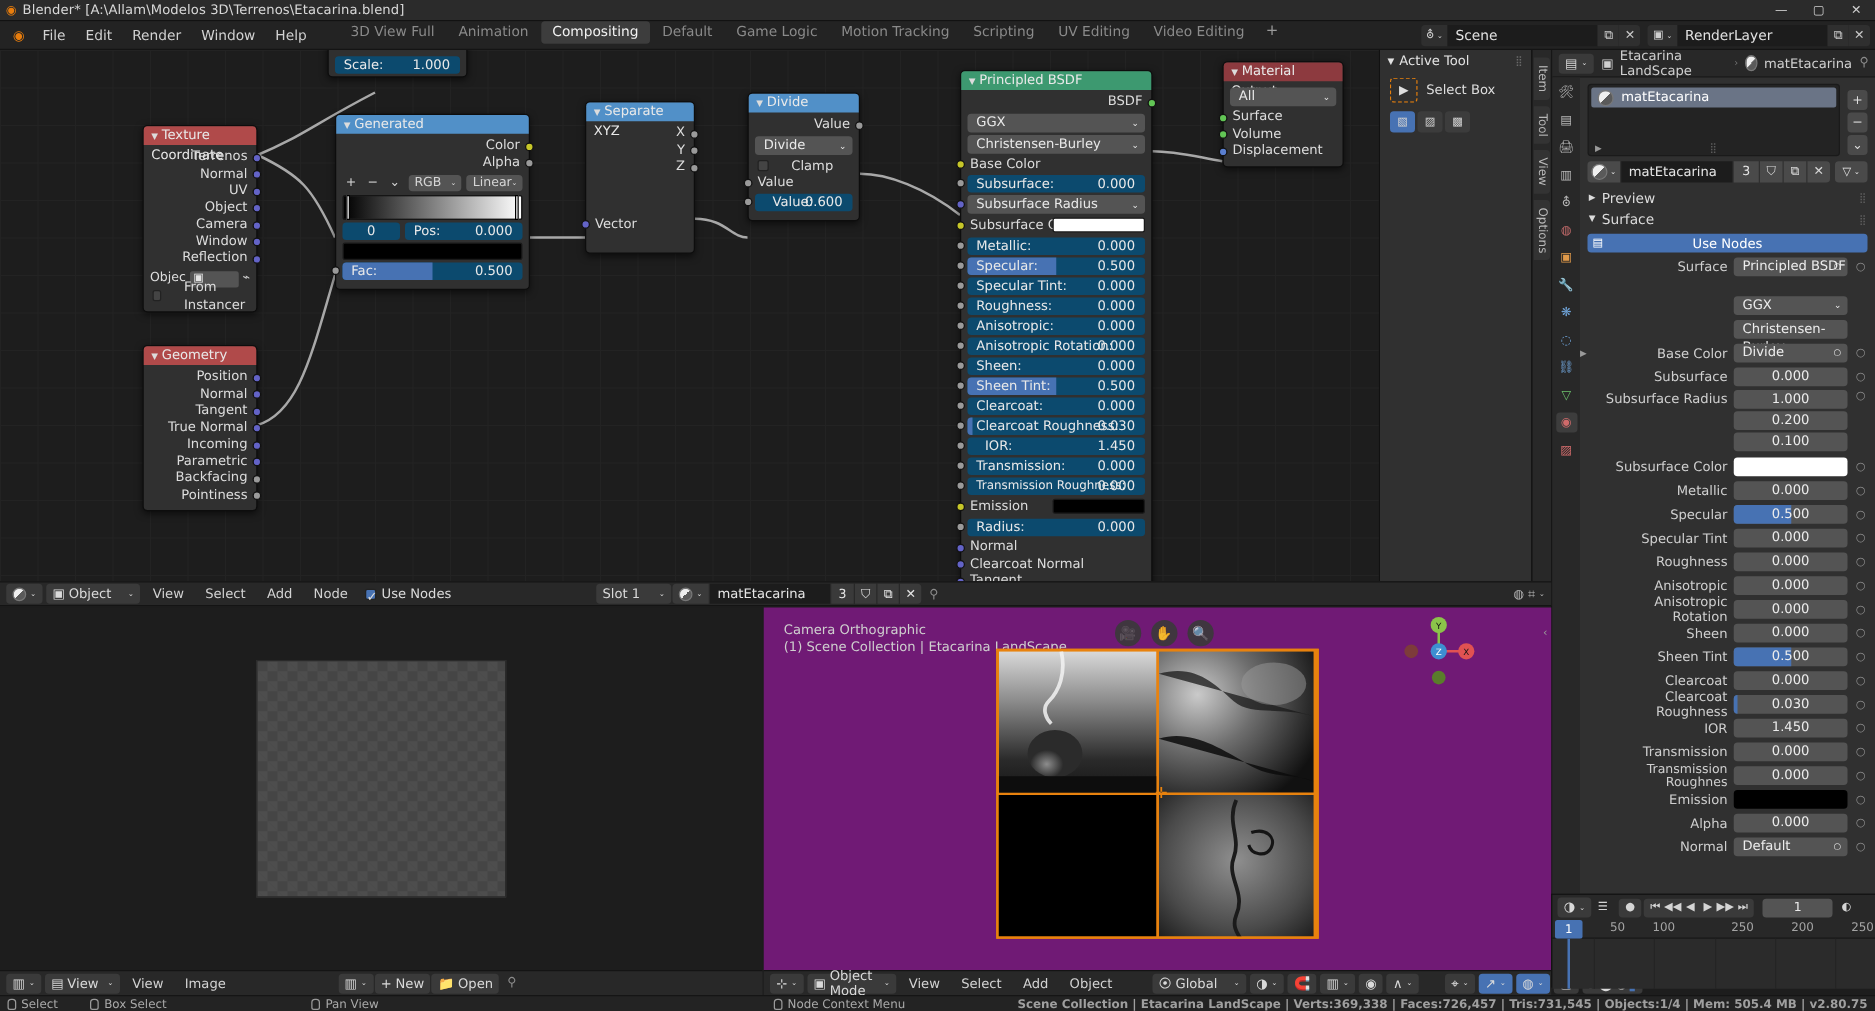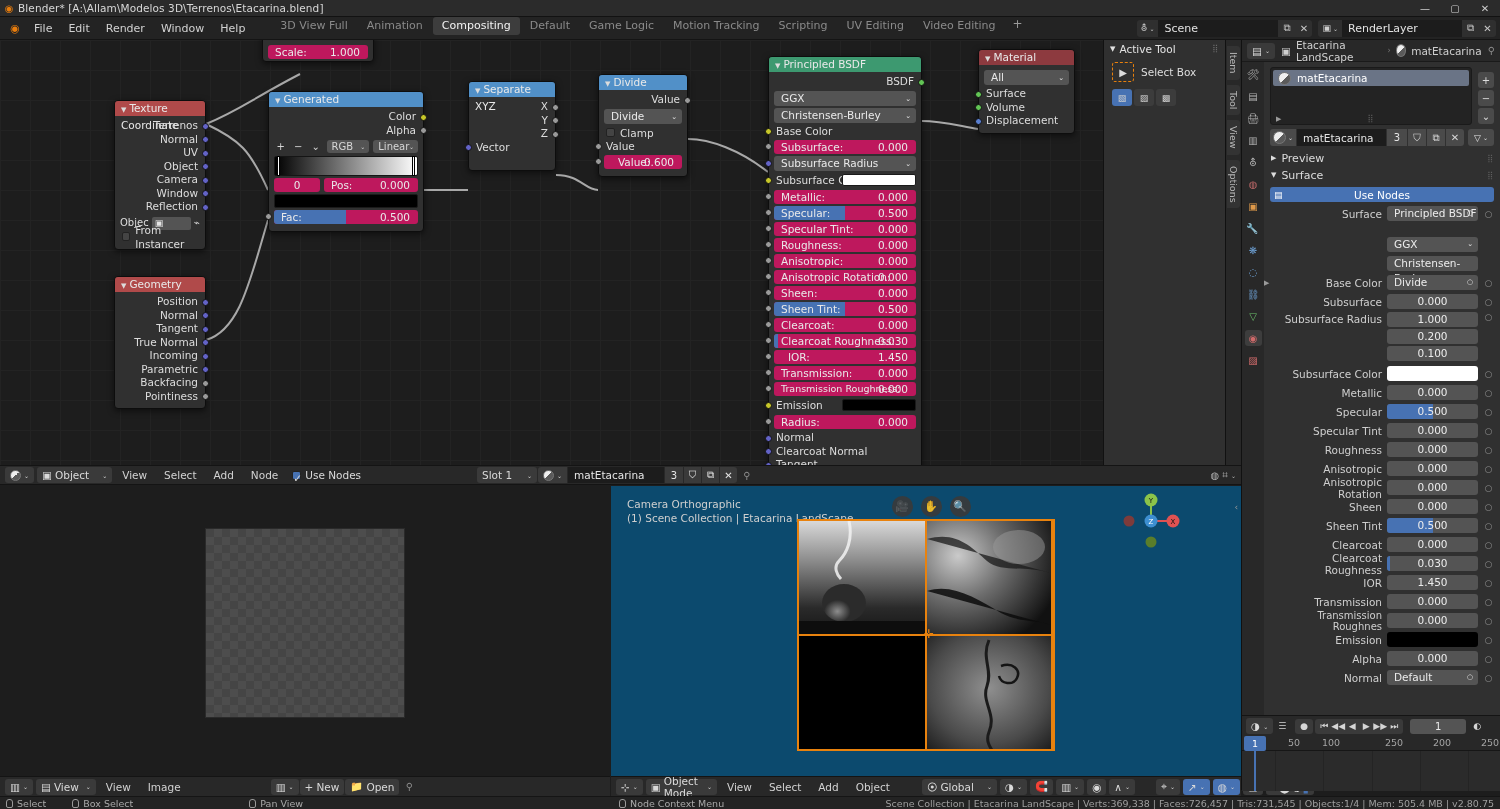--- a/index.html
+++ b/index.html
@@ -55,33 +55,33 @@
   .node-body { padding:3px 0 5px 0; }
   .row { position:relative; height:13.5px; line-height:13.5px; font-size:10.5px;
      padding:0 7px; color:#ddd; }
   .row.out { text-align:right; }
   .sock { position:absolute; width:7px; height:7px; border-radius:50%; top:3.5px;
      border:1px solid #111; }
   .sock.l { left:-4px; } .sock.r { right:-4px; }
   .s-yellow { background:#c7c729; } .s-grey { background:#9a9a9a; }
   .s-purple { background:#6363c7; } .s-green { background:#62c555; }
   .s-blue { background:#5a7fd0; }
-  .field { margin:2px 5px; height:14px; background:#be185d; border-radius:3px;
+  .field { margin:2px 5px; height:14px; background:#0c4a6e; border-radius:3px;
      font-size:10.5px; line-height:14px; position:relative; color:#e9e9e9; }
   .field .lbl { position:absolute; left:7px; }
   .field .val { position:absolute; right:8px; }
   .field.center { text-align:center; }
   .fill { position:absolute; left:0; top:0; bottom:0; background:#4772b3;
      border-radius:3px 0 0 3px; }
   .dropdown { margin:2px 5px; height:15px; background:#545454; border-radius:3px;
      font-size:10.5px; line-height:15px; padding:0 7px; position:relative; color:#e9e9e9; }
   .dropdown .chev { position:absolute; right:5px; font-size:7px; top:1px; }
   .swatch { margin:2px 5px; height:13px; border-radius:2px; border:1px solid #1a1a1a; }
   .checkrow { height:14px; line-height:14px; font-size:10.5px; padding-left:7px;
-     display:flex; align-items:center; gap:5px; color:#ddd; }
+     display:flex; align-items:center; gap:18px; color:#ddd; }
   .chk { width:9px; height:9px; background:#444; border:1px solid #222; border-radius:2px; }
   .chk.on { background:#4772b3; }
 
   .ramp-bar { margin:3px 5px 1px 5px; height:20px; border-radius:2px;
      background:linear-gradient(to right,#000,#fff); position:relative; border:1px solid #151515;}
   .ramp-stop { position:absolute; width:3px; top:-1px; bottom:-1px; background:#fff;
      border:1px solid #000; }
   .ramp-tools { display:flex; align-items:center; gap:4px; margin:3px 5px 1px 5px;
      font-size:10px; color:#d6d6d6; }
   .rt-btn { width:14px; text-align:center; }
@@ -187,21 +187,21 @@
         linear-gradient(45deg,#4d4d4d 25%,transparent 25%,transparent 75%,#4d4d4d 75%),
         linear-gradient(45deg,#4d4d4d 25%,transparent 25%,transparent 75%,#4d4d4d 75%);
      background-size:16px 16px; background-position:0 0,8px 8px; background-color:#454545;
      border:1px solid #2a2a2a; }
   .img-header { position:absolute; left:0; top:776px; width:610px; height:20px;
      background:#282828; display:flex; align-items:center; gap:3px; padding:0 5px;
      border-top:1px solid #141414; }
 
   
   .viewport { position:absolute; left:611px; top:486px; width:630px; height:290px;
-     background:#0c4a6e; }
+     background:#701a75; }
   .vp-text { position:absolute; left:16px; font-size:10.5px; color:#cfcfcf; }
   .vp-gizmo-btns { position:absolute; right:270px; top:10px; display:flex; gap:8px; }
   .gz { width:21px; height:21px; border-radius:50%; background:#3a3a3a;
      display:flex; align-items:center; justify-content:center; font-size:11px; color:#ddd;
      opacity:.9; }
   .axis-gizmo { position:absolute; right:60px; top:6px; width:60px; height:58px; }
   .render-preview { position:absolute; left:186px; top:33px; width:258px; height:232px;
      border:2px solid #e8820e; display:grid; grid-template-columns:1fr 1fr;
      grid-template-rows:1fr 1fr; gap:2px; background:#e8820e; }
   .rp { position:relative; overflow:hidden; }
@@ -230,21 +230,21 @@
   .tl-grid { position:absolute; top:0; bottom:0; width:1px; background:#242424; }
   .tl-playhead { position:absolute; top:0; bottom:0; left:12px; width:2px; background:#4772b3; }
 
   
   .statusbar { position:absolute; left:0; top:796px; width:1500px; height:13px;
      background:#232323; display:flex; align-items:center; padding:0 6px;
      font-size:9.5px; color:#a9a9a9; border-top:1px solid #151515; }
   .sb-item { display:flex; align-items:center; gap:4px; margin-right:26px; }
   .mouse-ico { display:inline-block; width:7px; height:9px; border:1px solid #9a9a9a;
      border-radius:3px 3px 2px 2px; }
-  .sb-right { margin-left:auto; font-size:9.5px; color:#9f9f9f; }
+  .sb-right { margin-left:auto; font-size:9.5px; color:#9f9f9f;font-weight:bold; }
 </style>
 </head>
 <body>
 
 <div class="app">
 
   <div class="titlebar">
     <div class="tb-ico">◉</div>
     <div class="tb-title">Blender* [A:\Allam\Modelos 3D\Terrenos\Etacarina.blend]</div>
     <div class="tb-spacer"></div>
@@ -387,21 +387,21 @@
     </div>
 
     <div class="node" style="left:468px;top:41px;width:88px;">
       <div class="node-head nh-blue">
         <span class="tri">▼</span><span>Separate XYZ</span>
       </div>
       <div class="node-body" style="padding-bottom:16px">
         <div class="row out"><span class="sock r s-grey"></span><span>X</span></div>
         <div class="row out"><span class="sock r s-grey"></span><span>Y</span></div>
         <div class="row out"><span class="sock r s-grey"></span><span>Z</span></div>
-        <div class="row" style="margin-top:0"><span class="sock l s-purple"></span><span>Vector</span></div>
+        <div class="row" style="margin-top:32px"><span class="sock l s-purple"></span><span>Vector</span></div>
       </div>
     </div>
 
     <div class="node" style="left:598px;top:34px;width:90px;">
       <div class="node-head nh-blue">
         <span class="tri">▼</span><span>Divide</span>
       </div>
       <div class="node-body">
         <div class="row out"><span class="sock r s-grey"></span><span>Value</span></div>
         <div class="dropdown"><span>Divide</span><span class="chev">⌄</span></div>

